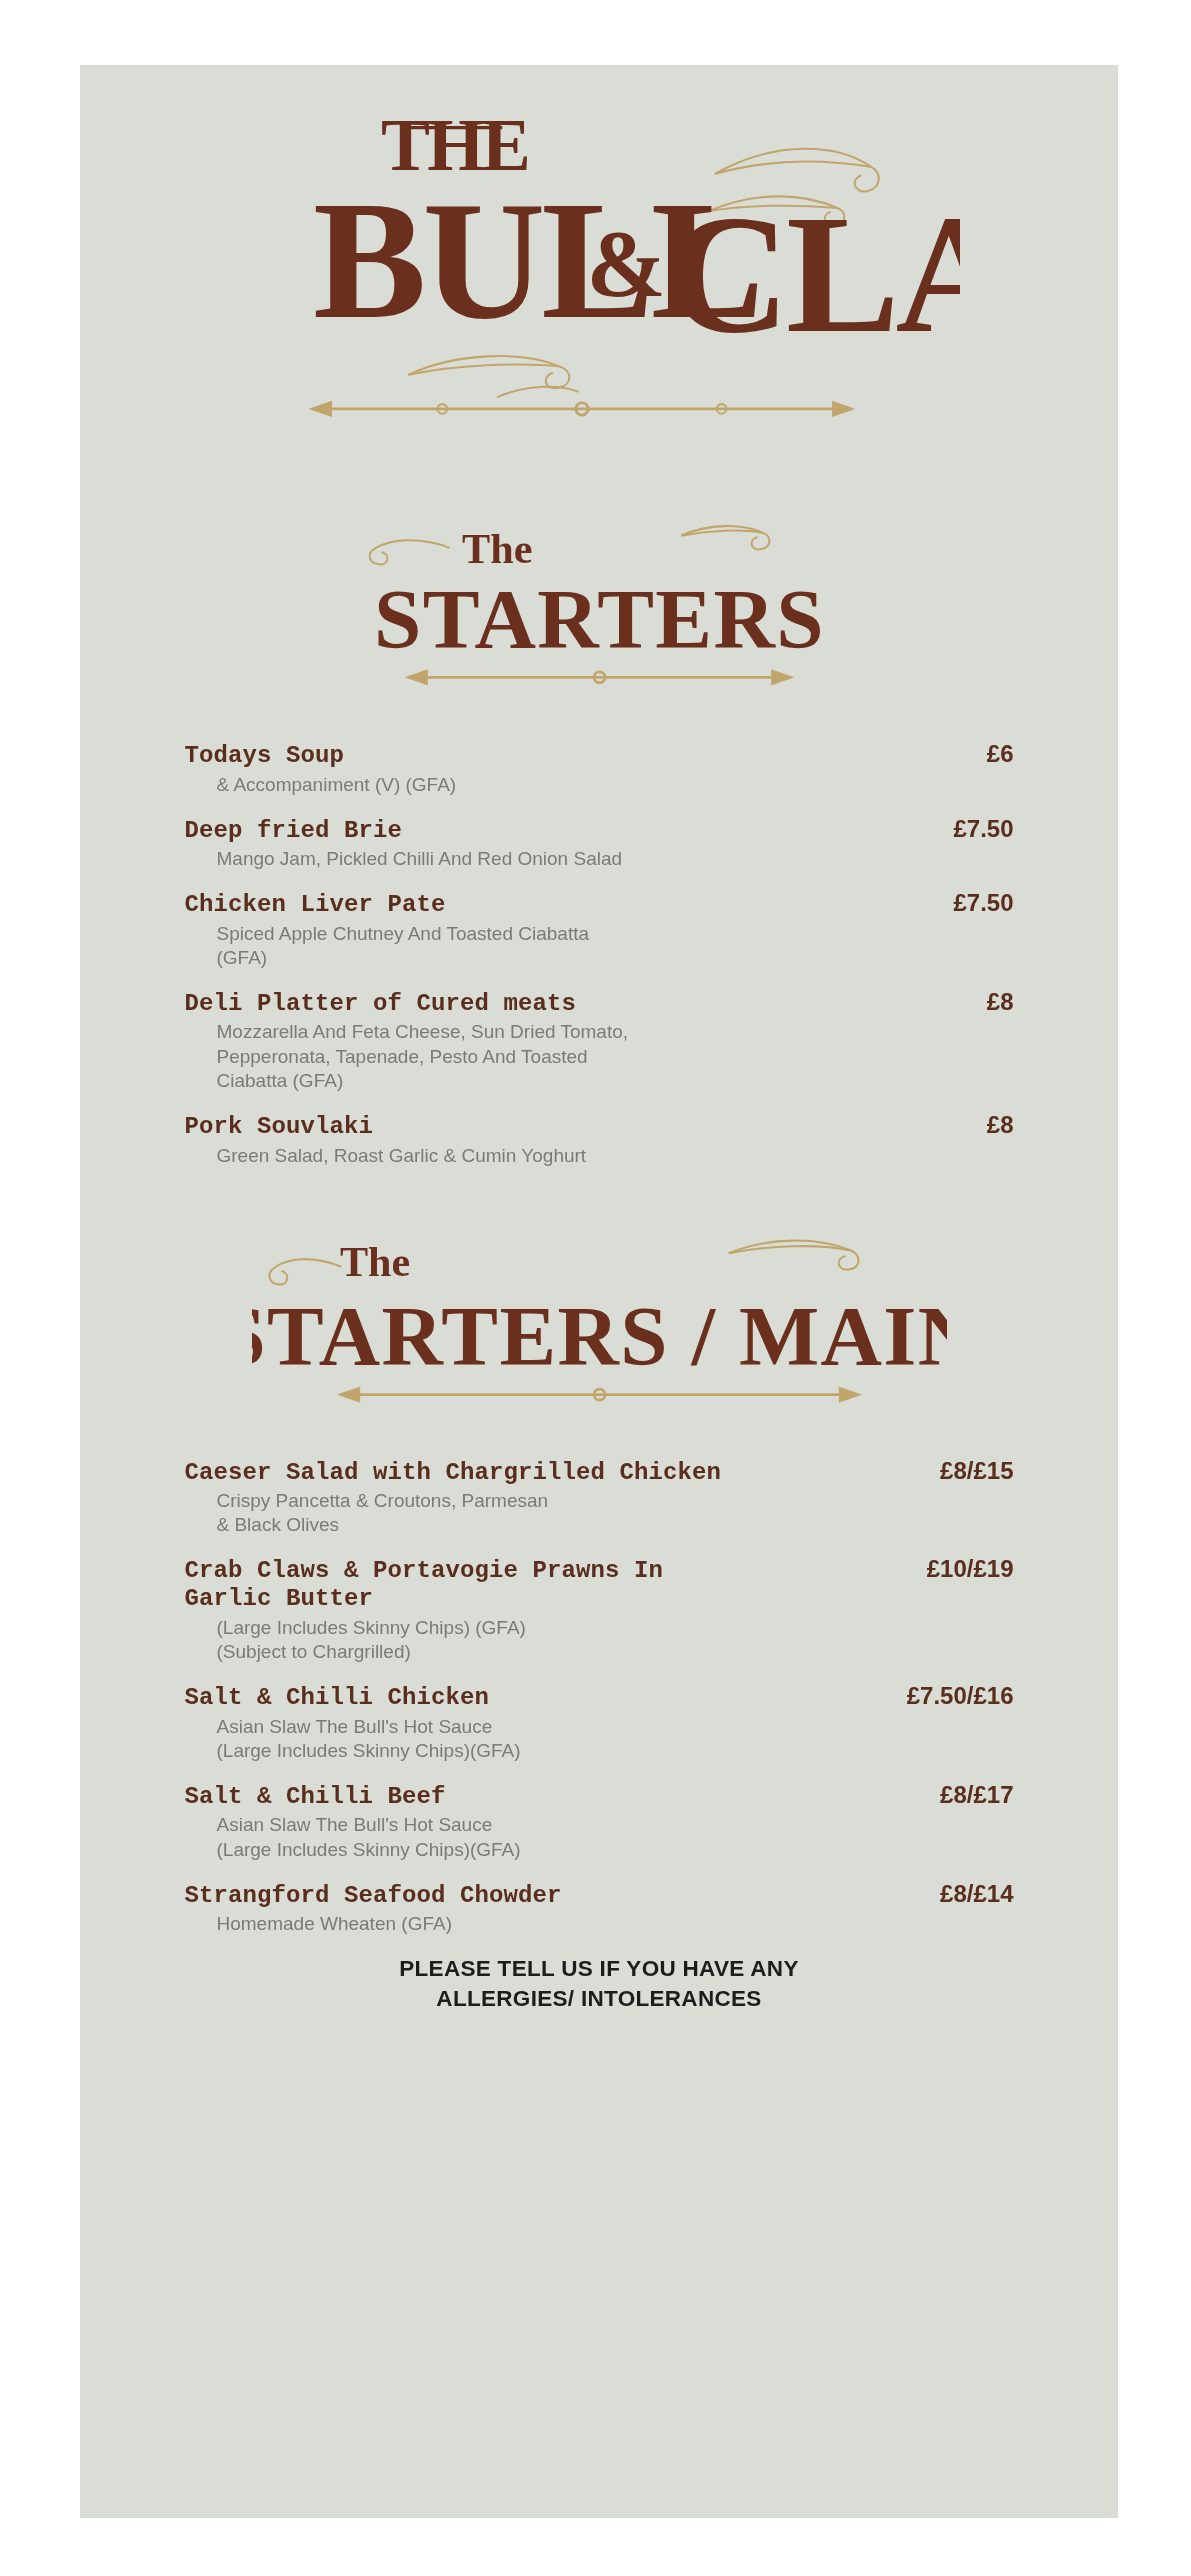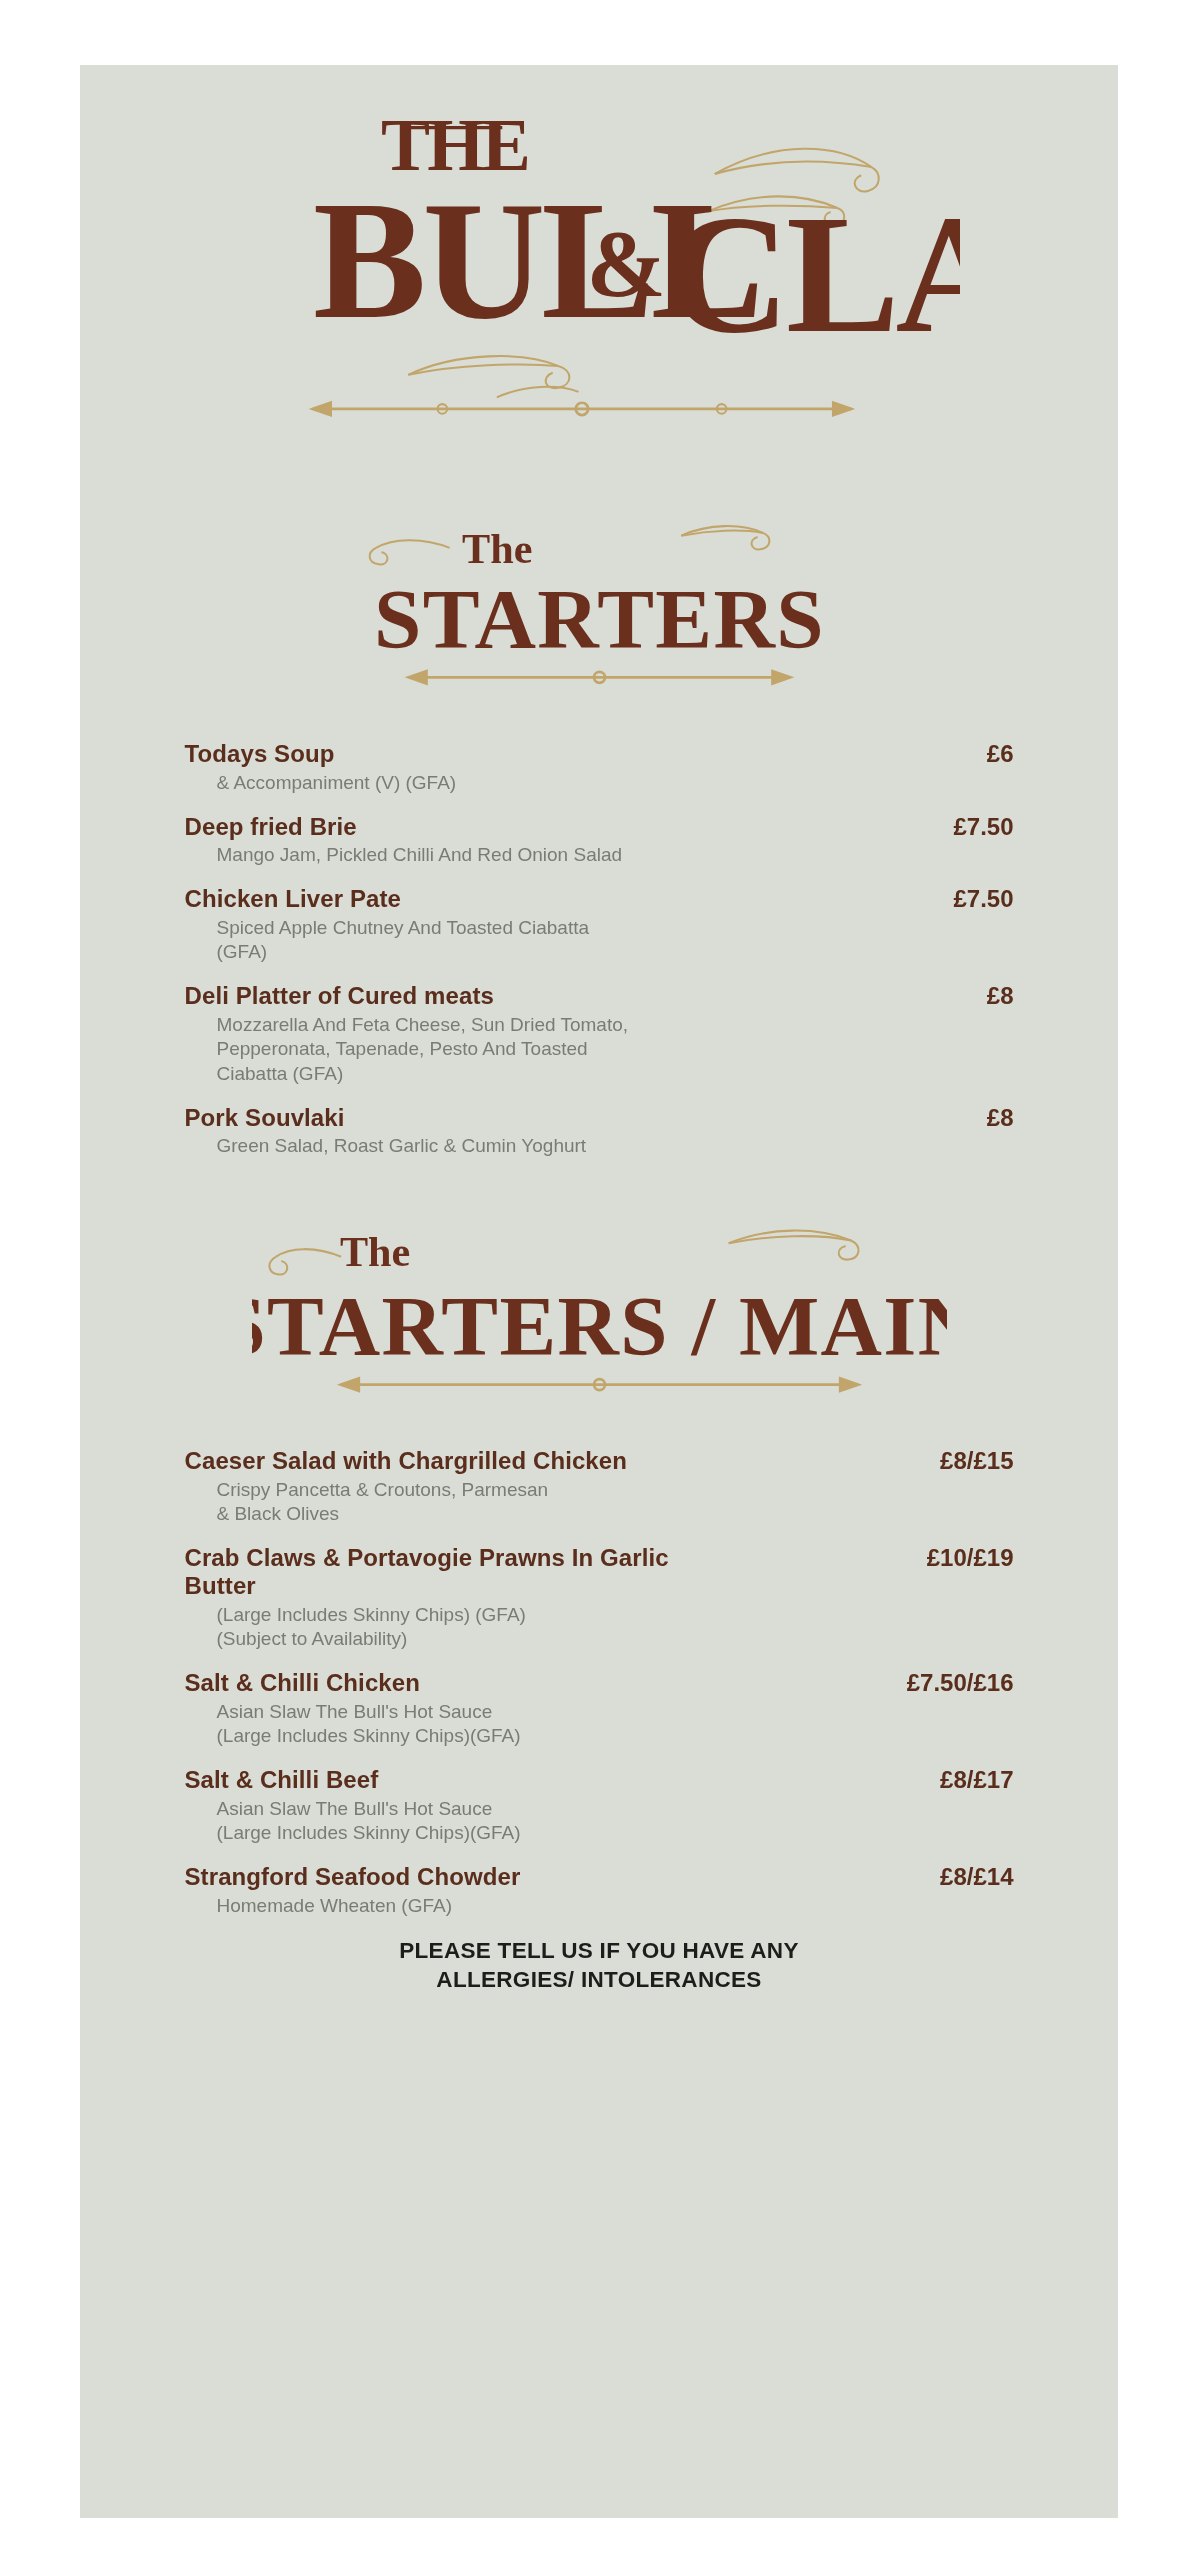--- a/index.html
+++ b/index.html
@@ -57,20 +57,21 @@
     align-items: baseline;
     justify-content: space-between;
   }
   .item-name {
     font-size: 24px;
     font-weight: bold;
     color: #5a2d1c;
     line-height: 1.16;
     letter-spacing: 0.1px;
     max-width: 613px;
+    font-family: Liberation Mono, monospace;
   }
   .item-price {
     font-size: 24px;
     font-weight: bold;
     color: #5a2d1c;
     white-space: nowrap;
     text-align: right;
     padding-left: 16.4px;
     flex: 0 0 auto;
   }
@@ -255,21 +256,21 @@
       </div>
     </div>
 
     <div class="item">
       <div class="item-row">
         <div class="item-name" style="max-width:518px">Crab Claws &amp; Portavogie Prawns In Garlic Butter</div>
         <div class="item-price">£10/£19</div>
       </div>
       <div class="item-desc">
         <span>(Large Includes Skinny Chips) (GFA)</span>
-        <span>(Subject to Availability)</span>
+        <span>(Subject to Chargrilled)</span>
       </div>
     </div>
 
     <div class="item">
       <div class="item-row">
         <div class="item-name">Salt &amp; Chilli Chicken</div>
         <div class="item-price">£7.50/£16</div>
       </div>
       <div class="item-desc">
         <span>Asian Slaw The Bull's Hot Sauce</span>

